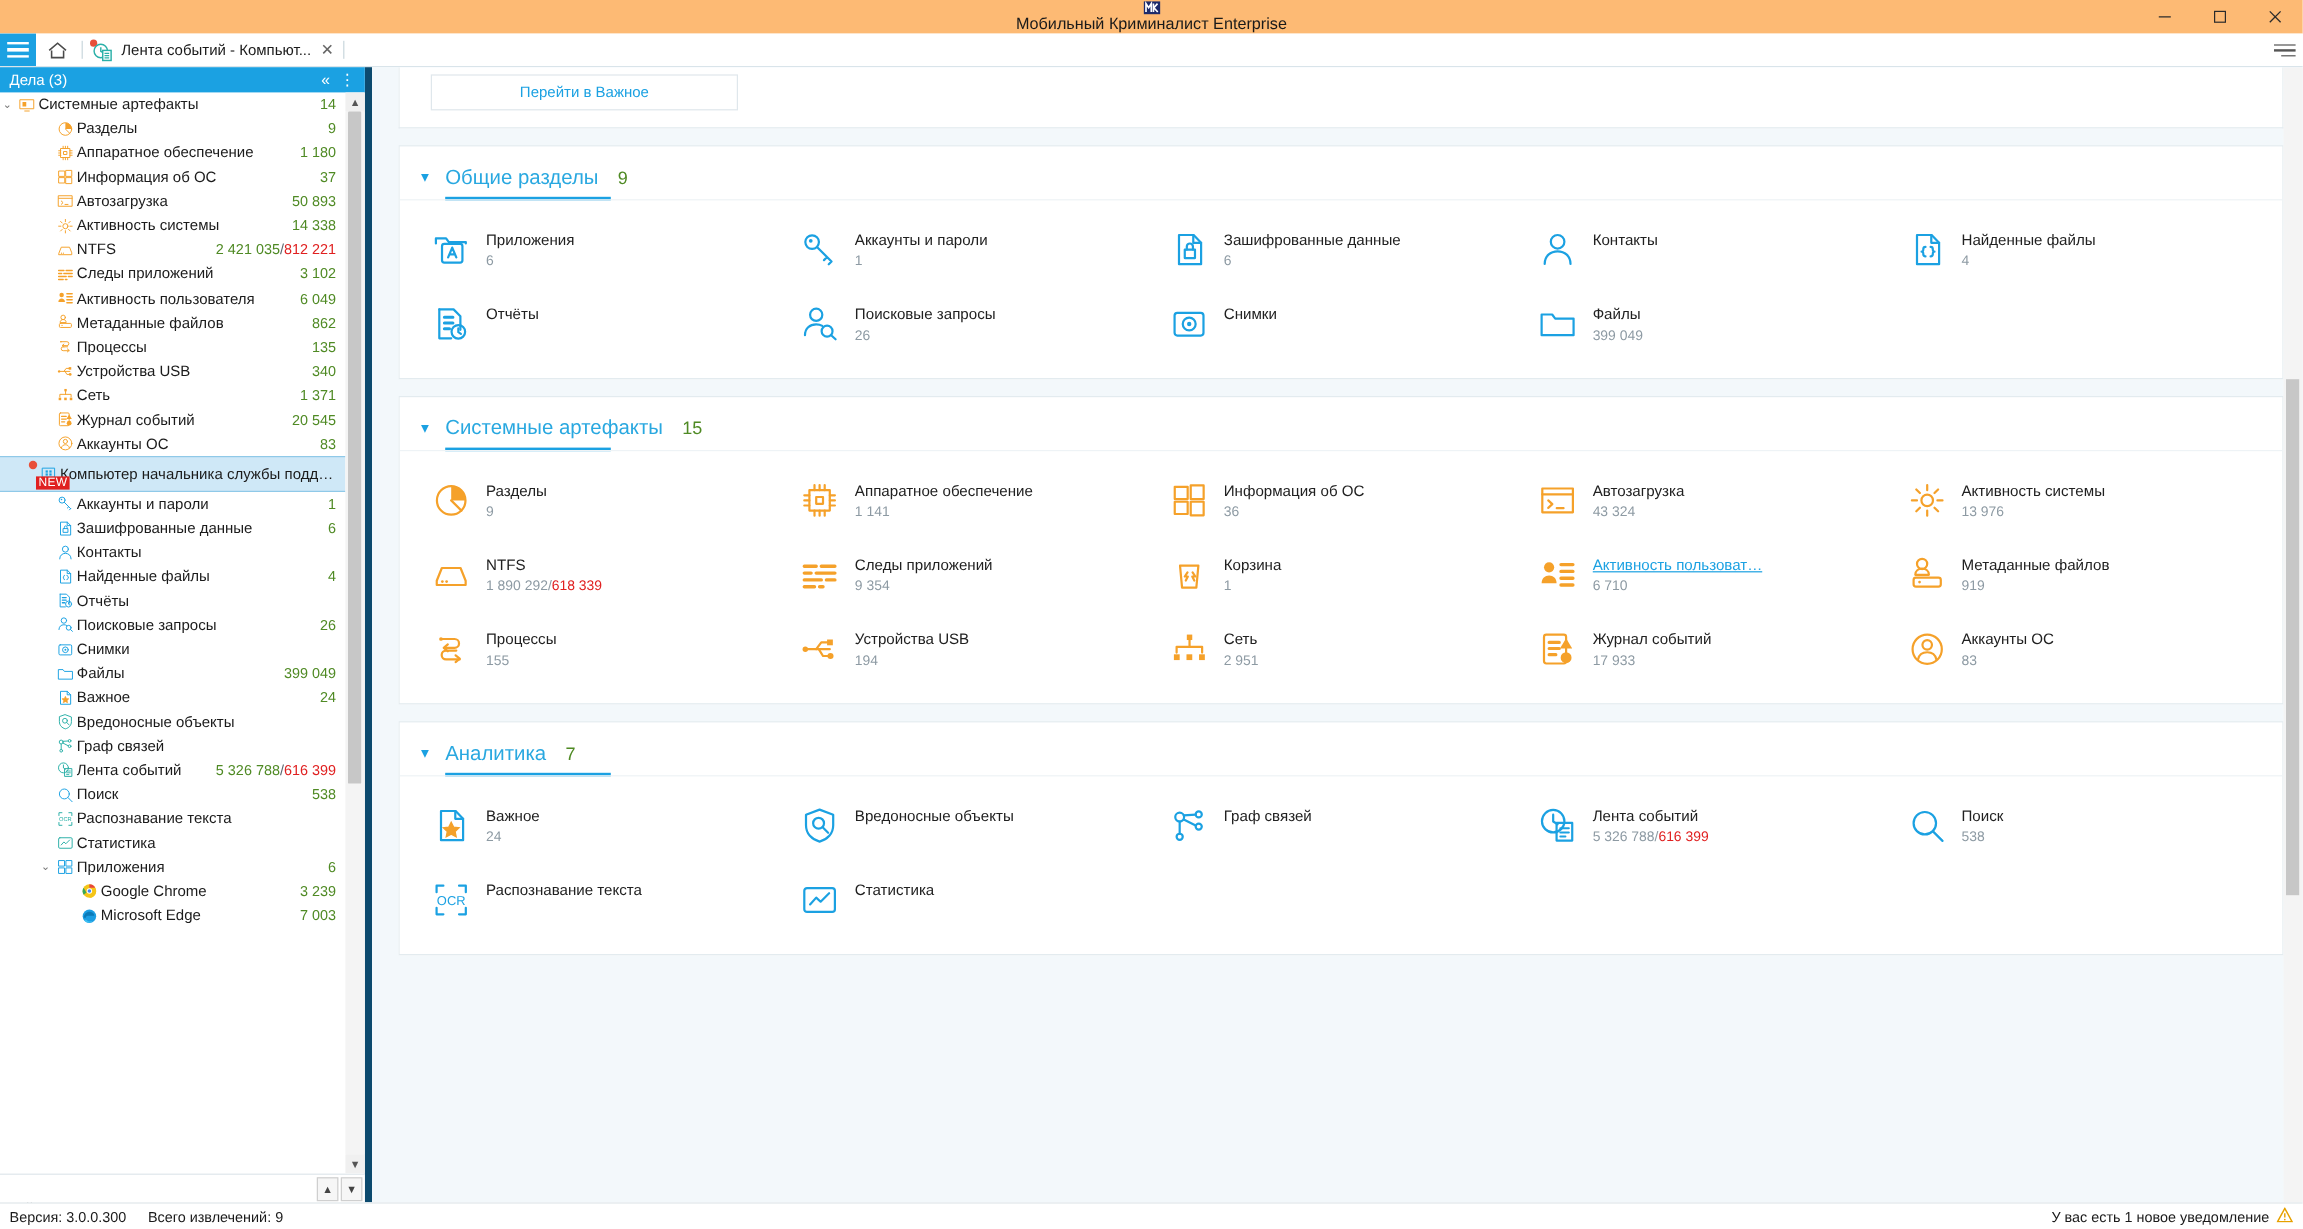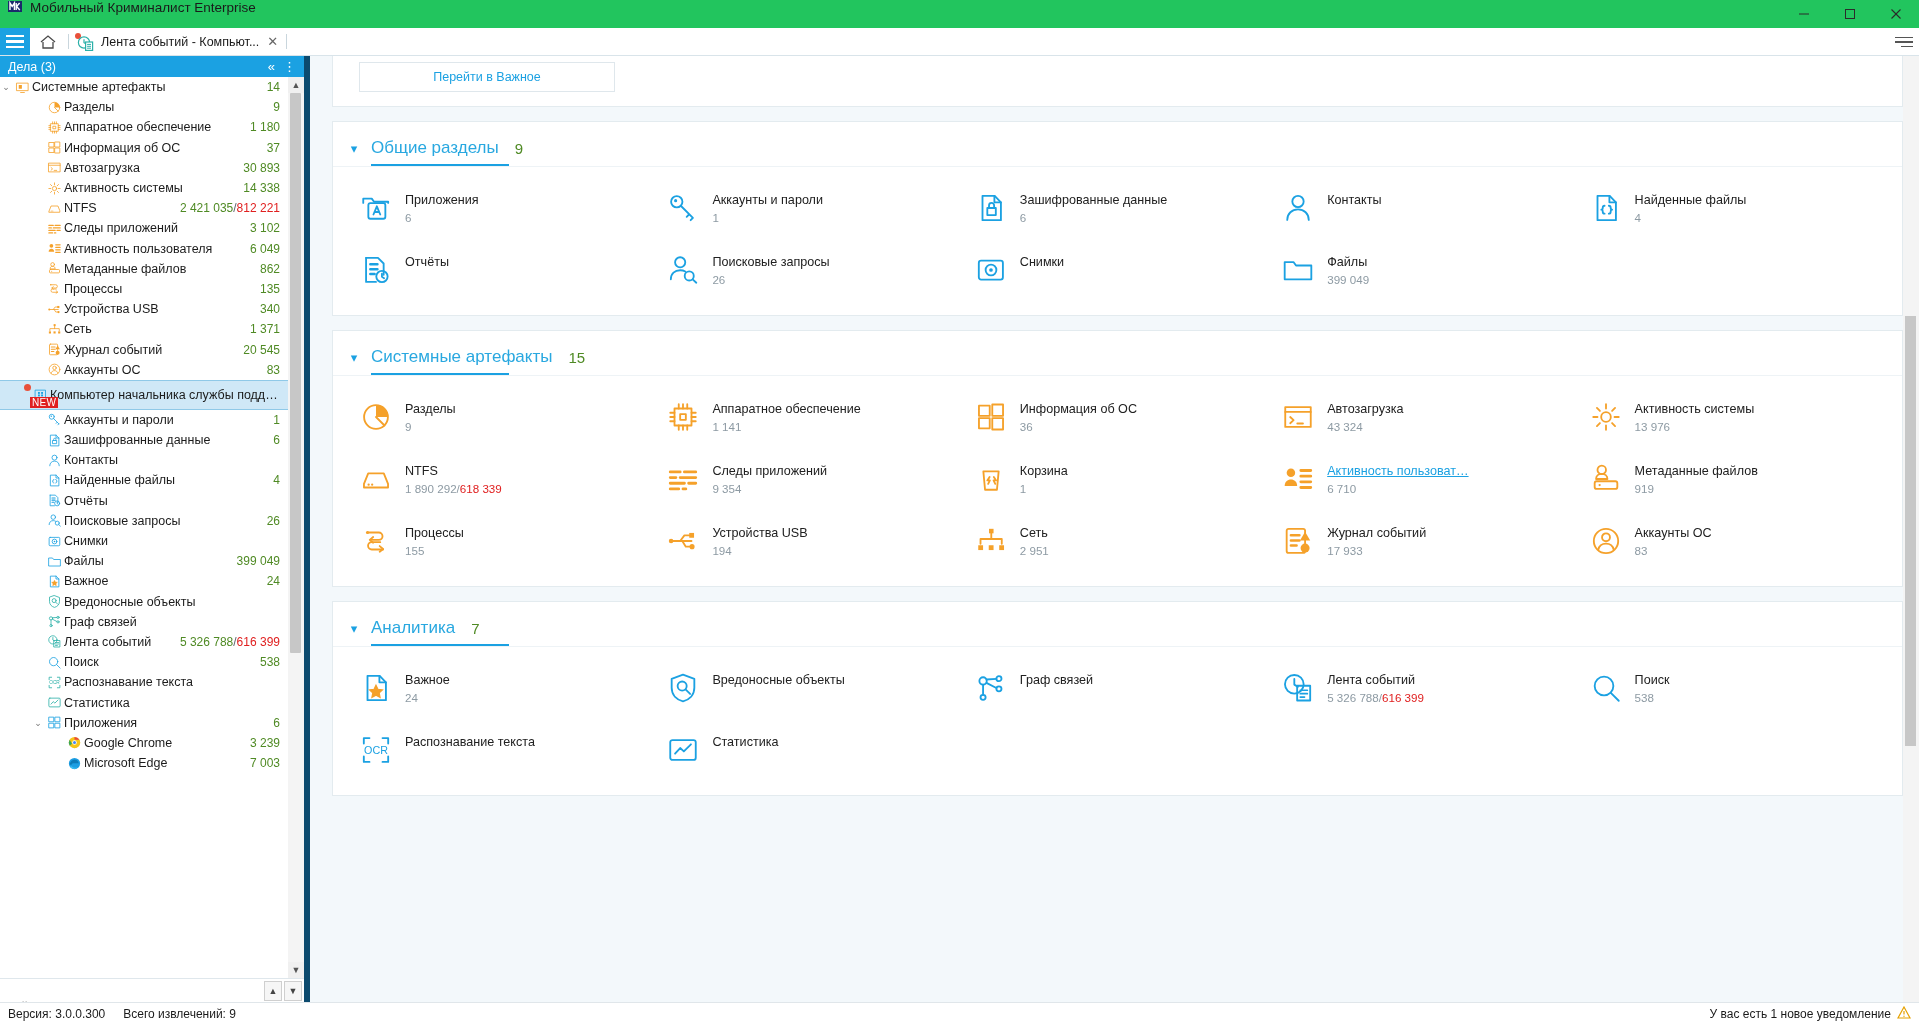--- a/index.html
+++ b/index.html
@@ -5,23 +5,24 @@
   * { box-sizing: border-box; margin: 0; padding: 0; }
   html, body {
     width: 1919px; height: 1024px;
     font-family: "Liberation Sans", "DejaVu Sans", sans-serif;
     background: #ffffff; overflow: hidden;
   }
   body { position: relative; }
 
   
   .titlebar {
-    height: 28px; display: flex; align-items: flex-start;
-    background: #22c55e; border-bottom: 0px solid #e6e6e6;
+    height: 28px; display: flex; align-items: center;
+    background: #fdba74; border-bottom: 0px solid #e6e6e6;
     position: relative;
+    flex-direction: column;
   }
   .app-logo {
     width: 14px; height: 12px; margin-left: 8px; margin-right: 8px;
     display: flex; align-items: center; justify-content: center;
   }
   .app-title { font-size: 13.5px; color: #1a1a1a; }
   .win-controls { position: absolute; right: 0; top: 0; display: flex; height: 28px; }
   .win-btn {
     width: 46px; height: 28px; display: flex; align-items: center; justify-content: center;
     color: #2b2b2b; font-size: 14px; line-height: 1;
@@ -291,21 +292,21 @@
           <div class="node indent1">
             <span class="twisty"></span>
             <span class="ico">
               <svg width="15" height="15" viewBox="0 0 24 24">
                 <rect x="3" y="5" width="18" height="14" fill="none" stroke="#f5a12a" stroke-width="1.3" stroke-linecap="round" stroke-linejoin="round"></rect>
                 <path d="M3 8.4h18" fill="none" stroke="#f5a12a" stroke-width="1.3" stroke-linecap="round" stroke-linejoin="round"></path>
                 <path d="M6.5 12l2.4 2.2-2.4 2.2M11.5 16.6h4" fill="none" stroke="#f5a12a" stroke-width="1.3" stroke-linecap="round" stroke-linejoin="round"></path>
               </svg>
             </span>
             <span class="lbl">Автозагрузка</span>
-            <span class="cnt">30 893</span>
+            <span class="cnt">50 893</span>
           </div>
           <div class="node indent1">
             <span class="twisty"></span>
             <span class="ico">
               <svg width="15" height="15" viewBox="0 0 24 24">
                 <circle cx="12" cy="12" r="3.4" fill="none" stroke="#f5a12a" stroke-width="1.3" stroke-linecap="round" stroke-linejoin="round"></circle>
                 <path d="M12 3v3M12 18v3M3 12h3M18 12h3M5.6 5.6l2.1 2.1M16.3 16.3l2.1 2.1M18.4 5.6l-2.1 2.1M7.7 16.3l-2.1 2.1" fill="none" stroke="#f5a12a" stroke-width="1.3" stroke-linecap="round" stroke-linejoin="round"></path>
               </svg>
             </span>
             <span class="lbl">Активность системы</span>

